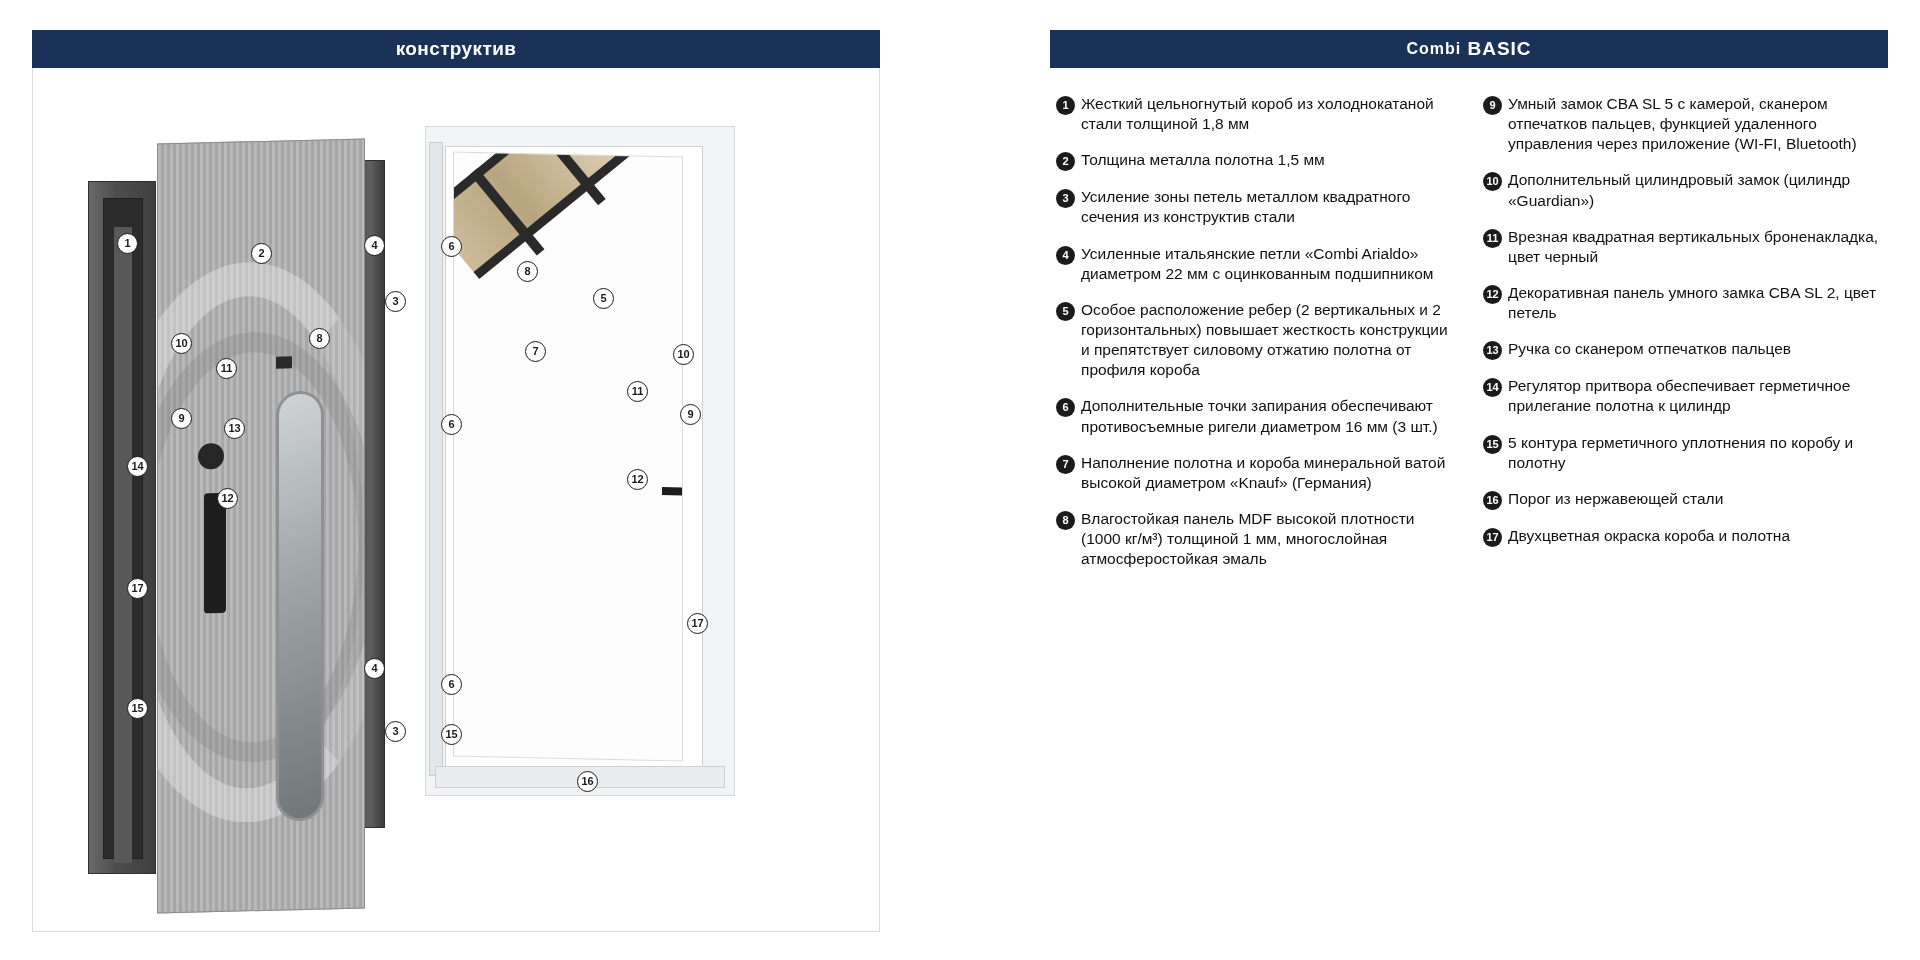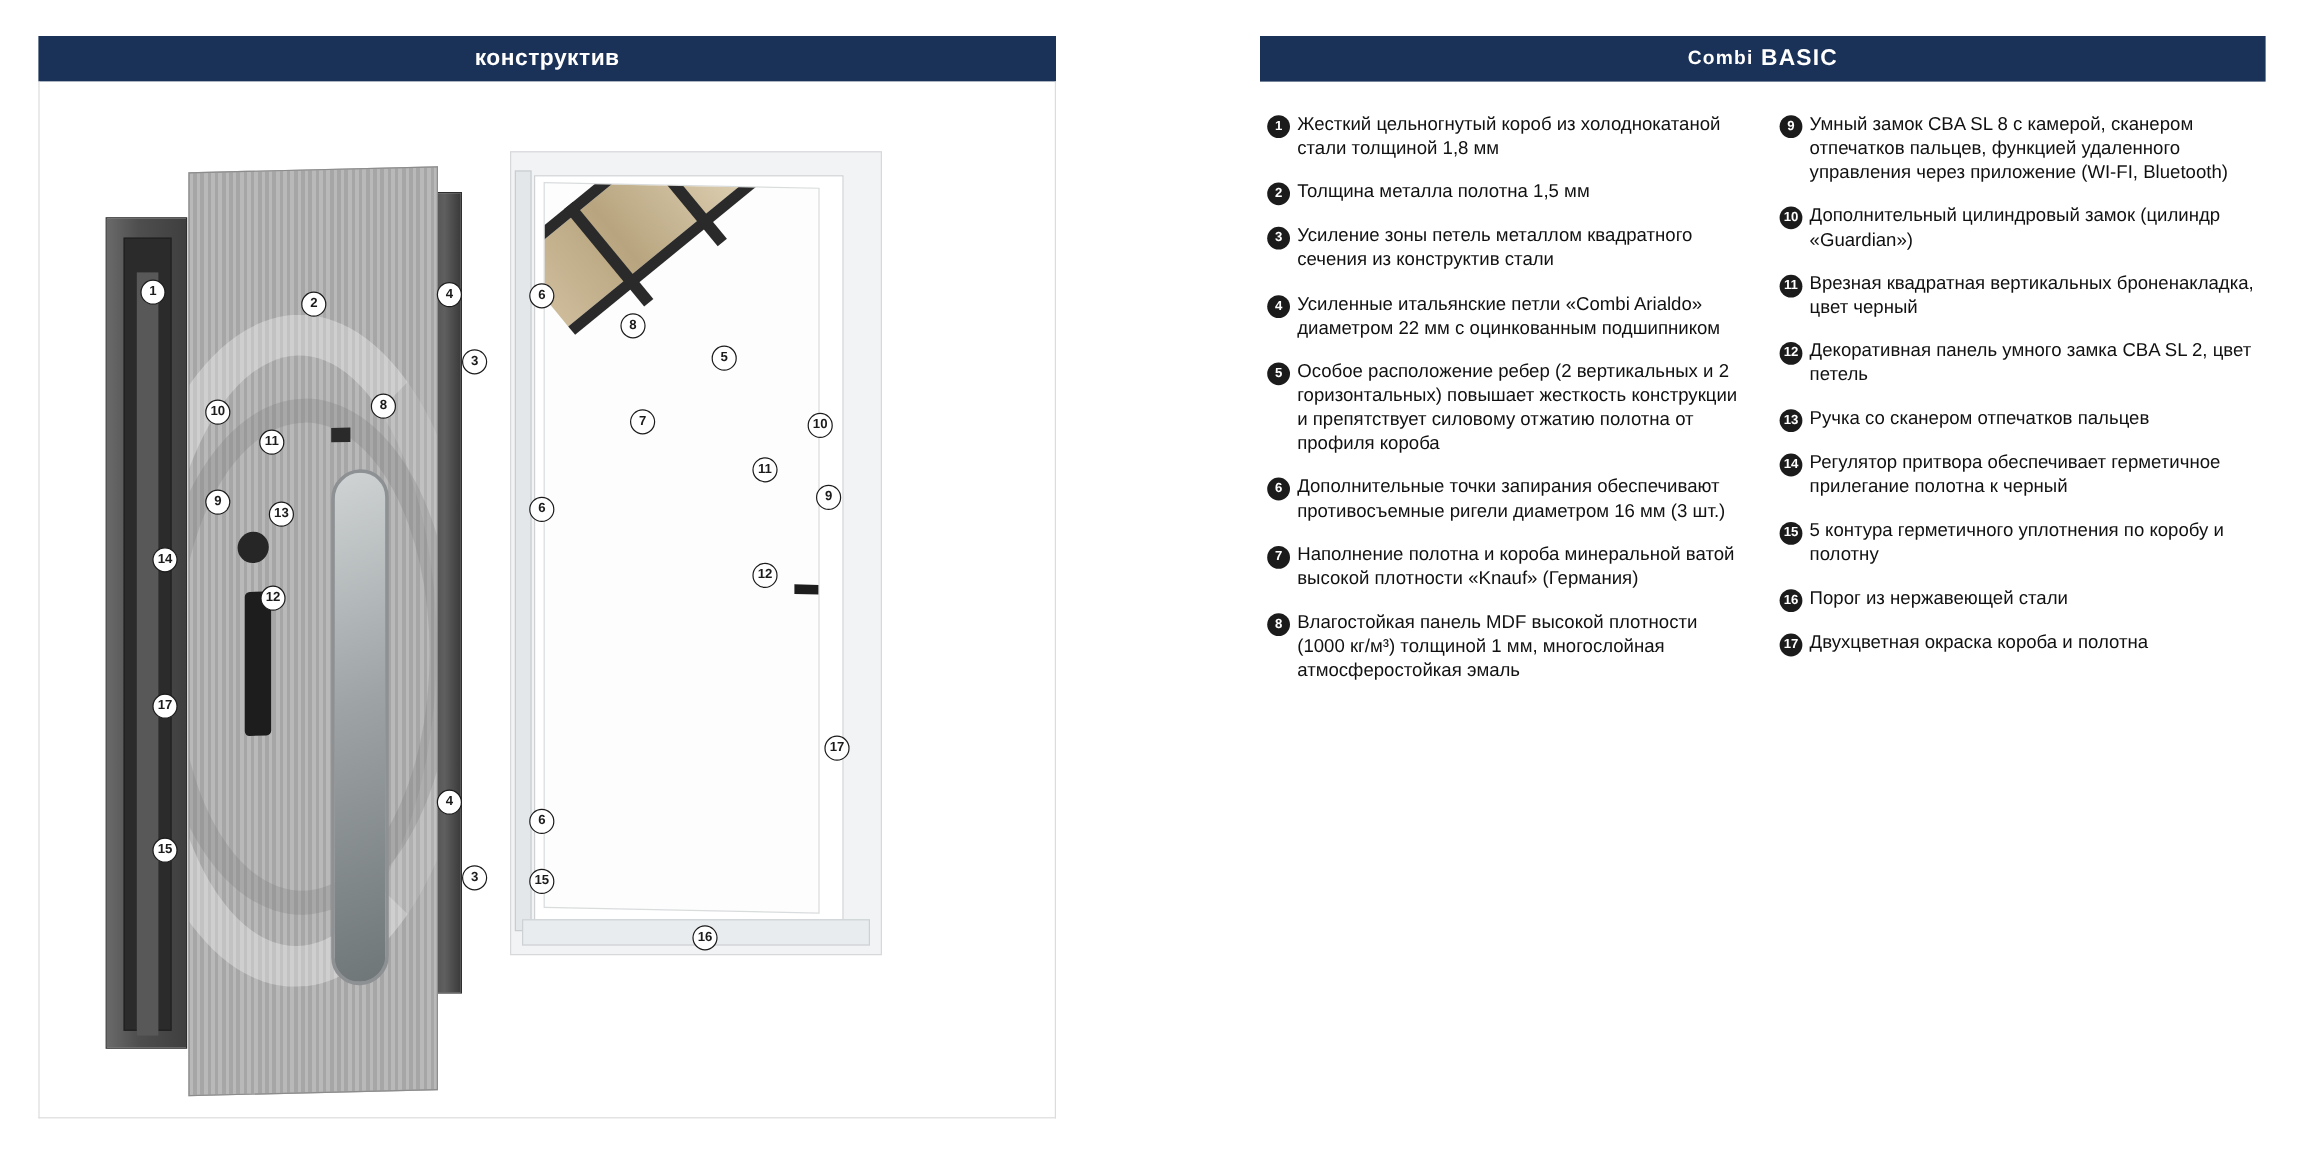--- a/index.html
+++ b/index.html
@@ -373,52 +373,52 @@
         <div class="feature">
           <span class="num">5</span>
           <span class="ftext">Особое расположение ребер (2 вертикальных и 2 горизонтальных) повышает жесткость конструкции и препятствует силовому отжатию полотна от профиля короба</span>
         </div>
         <div class="feature">
           <span class="num">6</span>
           <span class="ftext">Дополнительные точки запирания обеспечивают противосъемные ригели диаметром 16 мм (3 шт.)</span>
         </div>
         <div class="feature">
           <span class="num">7</span>
-          <span class="ftext">Наполнение полотна и короба минеральной ватой высокой плотности «Knauf» (Германия)</span>
+          <span class="ftext">Наполнение полотна и короба минеральной ватой высокой диаметром «Knauf» (Германия)</span>
         </div>
         <div class="feature">
           <span class="num">8</span>
           <span class="ftext">Влагостойкая панель MDF высокой плотности (1000 кг/м³) толщиной 1 мм, многослойная атмосферостойкая эмаль</span>
         </div>
       </div>
 
       <div class="col">
         <div class="feature">
           <span class="num">9</span>
-          <span class="ftext">Умный замок CBA SL 8 с камерой, сканером отпечатков пальцев, функцией удаленного управления через приложение (WI-FI, Bluetooth)</span>
+          <span class="ftext">Умный замок CBA SL 5 с камерой, сканером отпечатков пальцев, функцией удаленного управления через приложение (WI-FI, Bluetooth)</span>
         </div>
         <div class="feature">
           <span class="num">10</span>
           <span class="ftext">Дополнительный цилиндровый замок (цилиндр «Guardian»)</span>
         </div>
         <div class="feature">
           <span class="num">11</span>
           <span class="ftext">Врезная квадратная вертикальных броненакладка, цвет черный</span>
         </div>
         <div class="feature">
           <span class="num">12</span>
           <span class="ftext">Декоративная панель умного замка CBA SL 2, цвет петель</span>
         </div>
         <div class="feature">
           <span class="num">13</span>
           <span class="ftext">Ручка со сканером отпечатков пальцев</span>
         </div>
         <div class="feature">
           <span class="num">14</span>
-          <span class="ftext">Регулятор притвора обеспечивает герметичное прилегание полотна к черный</span>
+          <span class="ftext">Регулятор притвора обеспечивает герметичное прилегание полотна к цилиндр</span>
         </div>
         <div class="feature">
           <span class="num">15</span>
           <span class="ftext">5 контура герметичного уплотнения по коробу и полотну</span>
         </div>
         <div class="feature">
           <span class="num">16</span>
           <span class="ftext">Порог из нержавеющей стали</span>
         </div>
         <div class="feature">

